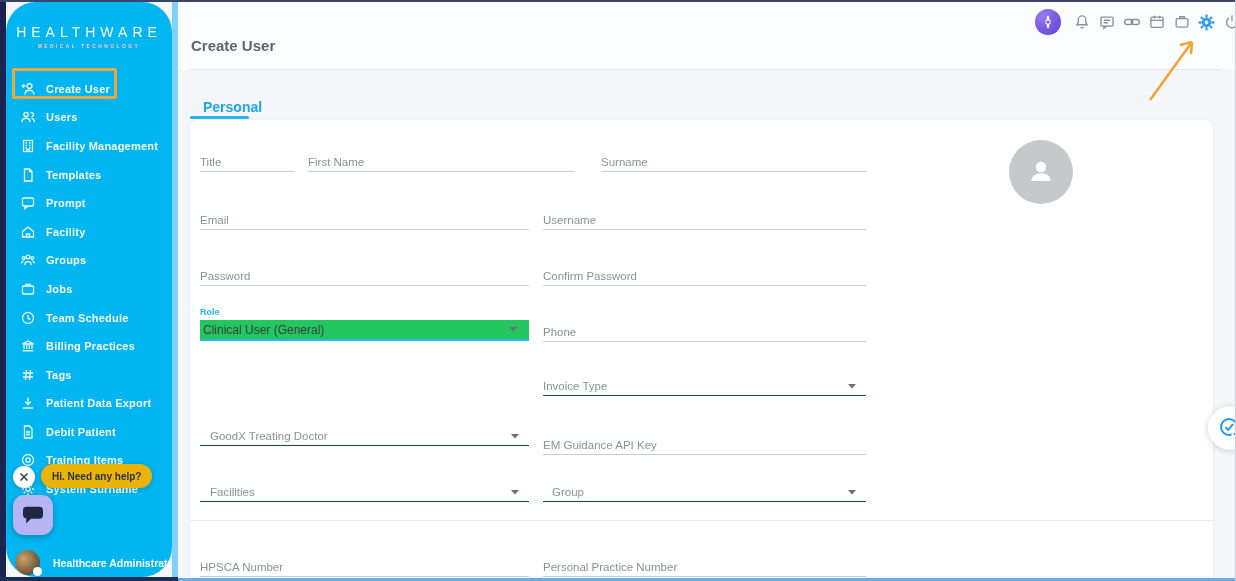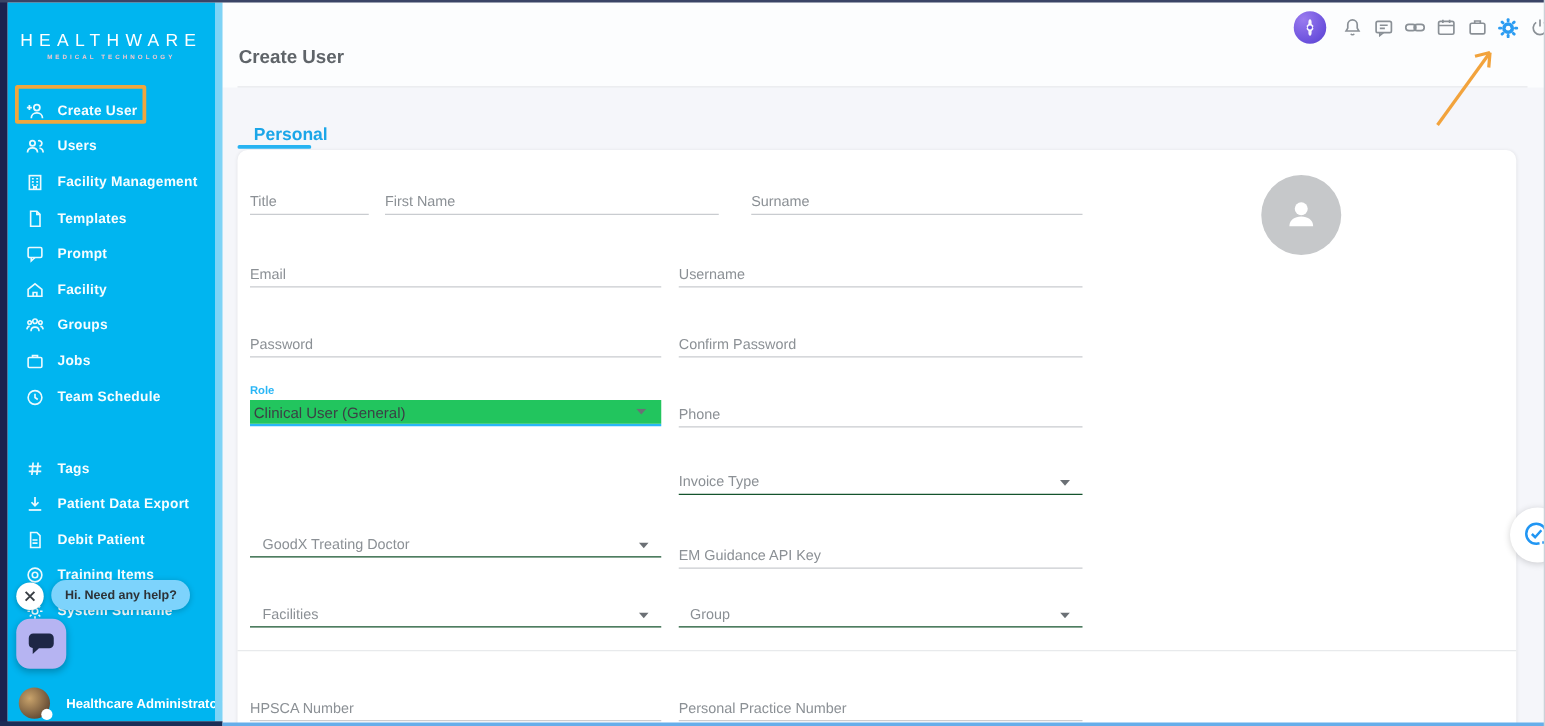--- a/index.html
+++ b/index.html
@@ -7,33 +7,33 @@
   #window{ position:relative; width:1236px; height:581px; background:#f5f6fa; overflow:hidden; }
 
   
   .frame-left{position:absolute;left:0;top:0;width:6px;height:581px;background:#1b2350;z-index:60;}
   .frame-top{position:absolute;left:0;top:0;width:1236px;height:2px;background:#3a4466;z-index:60;}
   .frame-bottom-dark{position:absolute;left:0;top:577px;width:178px;height:4px;background:#1b2c55;z-index:60;}
   .frame-bottom-blue{position:absolute;left:178px;top:578px;width:1058px;height:3px;background:#66aeea;z-index:60;}
   .frame-right{position:absolute;right:0;top:0;width:1px;height:581px;background:#ccd1d8;z-index:60;}
 
   
-  #sidebar{position:absolute;left:6px;top:2px;width:166px;height:575px;background:#00b5f0;z-index:10;}
+  #sidebar{position:absolute;left:6px;top:2px;width:166px;height:575px;background:#00b5f0;z-index:10;border-radius:30px;}
   #sidebar-scroll{position:absolute;left:172px;top:2px;width:6px;height:575px;background:#7ed3f6;z-index:11;}
   .logo{position:absolute;left:0;top:22px;width:166px;text-align:center;}
   .logo-title{font-size:14px;font-weight:400;letter-spacing:5px;color:#ffffff;}
   .logo-sub{margin-top:3px;font-size:5px;letter-spacing:2.4px;color:#f3c9ce;font-weight:700;}
   .nav-item{position:absolute;left:0;width:166px;height:22px;display:flex;align-items:center;padding-left:14px;cursor:pointer;}
   .nav-icon{width:16px;height:16px;flex:0 0 16px;opacity:.92;}
   .nav-label{margin-left:10px;font-size:11px;font-weight:600;color:rgba(255,255,255,.97);letter-spacing:.2px;white-space:nowrap;}
   .active-rect{position:absolute;left:12px;top:68px;width:105px;height:31px;border:3px solid #F0A63C;border-radius:2px;z-index:40;pointer-events:none;}
 
   
   .chat-close{position:absolute;left:13px;top:466px;width:22px;height:22px;border-radius:50%;background:#fff;box-shadow:0 1px 4px rgba(0,0,0,.25);display:flex;align-items:center;justify-content:center;z-index:45;cursor:pointer;}
-  .chat-pill{position:absolute;left:41px;top:464px;height:24px;padding:0 11px;border-radius:12px;background:#7dd3fc;box-shadow:0 1px 5px rgba(0,0,0,.22);display:flex;align-items:center;z-index:45;cursor:pointer;}
+  .chat-pill{position:absolute;left:41px;top:464px;height:24px;padding:0 11px;border-radius:12px;background:#eab308;box-shadow:0 1px 5px rgba(0,0,0,.22);display:flex;align-items:center;z-index:45;cursor:pointer;}
   .chat-pill span{font-size:10px;color:#2d3237;font-weight:600;white-space:nowrap;}
   .chat-fab{position:absolute;left:13px;top:495px;width:40px;height:40px;border-radius:11px;background:#b6b4f2;box-shadow:0 2px 6px rgba(0,0,0,.25);display:flex;align-items:center;justify-content:center;z-index:45;cursor:pointer;}
 
   
   .side-user{position:absolute;left:9px;top:548px;display:flex;align-items:center;z-index:20;}
   .side-avatar{width:25px;height:25px;border-radius:50%;background:radial-gradient(circle at 35% 35%, #c9a36b, #6b5138 70%, #3c2f22);position:relative;flex:0 0 25px;}
   .side-avatar .dot{position:absolute;right:-2px;bottom:-1px;width:9px;height:9px;border-radius:50%;background:#fff;}
   .side-user-name{margin-left:13px;font-size:10.5px;font-weight:700;color:#fff;white-space:nowrap;}
 
   
@@ -151,20 +151,28 @@
           <path d="M6 5V3.5h4V5"></path>
         </svg>
       <span class="nav-label">Jobs</span>
     </div>
     <div class="nav-item" style="top:305px">
       <svg class="nav-icon" viewBox="0 0 16 16" fill="none" stroke="#fff" stroke-width="1.3">
           <circle cx="8" cy="8" r="5.5"></circle>
           <path d="M8 5v3l2.2 1.6"></path>
         </svg>
       <span class="nav-label">Team Schedule</span>
+    </div>
+    <div class="nav-item" style="top:333px">
+      <svg class="nav-icon" viewBox="0 0 16 16" fill="none" stroke="#fff" stroke-width="1.3">
+          <path d="M2.5 6L8 3l5.5 3z"></path>
+          <path d="M4 7v4M6.7 7v4M9.3 7v4M12 7v4"></path>
+          <path d="M2.5 12.8h11"></path>
+        </svg>
+      <span class="nav-label">Billing Practices</span>
     </div>
     <div class="nav-item" style="top:362px">
       <svg class="nav-icon" viewBox="0 0 16 16" fill="none" stroke="#fff" stroke-width="1.4">
           <path d="M3 6h10M3 10h10M6.5 3l-1 10M10.5 3l-1 10"></path>
         </svg>
       <span class="nav-label">Tags</span>
     </div>
     <div class="nav-item" style="top:390px">
       <svg class="nav-icon" viewBox="0 0 16 16" fill="none" stroke="#fff" stroke-width="1.4">
           <path d="M8 2.5v7M5.2 6.8L8 9.6l2.8-2.8"></path>

